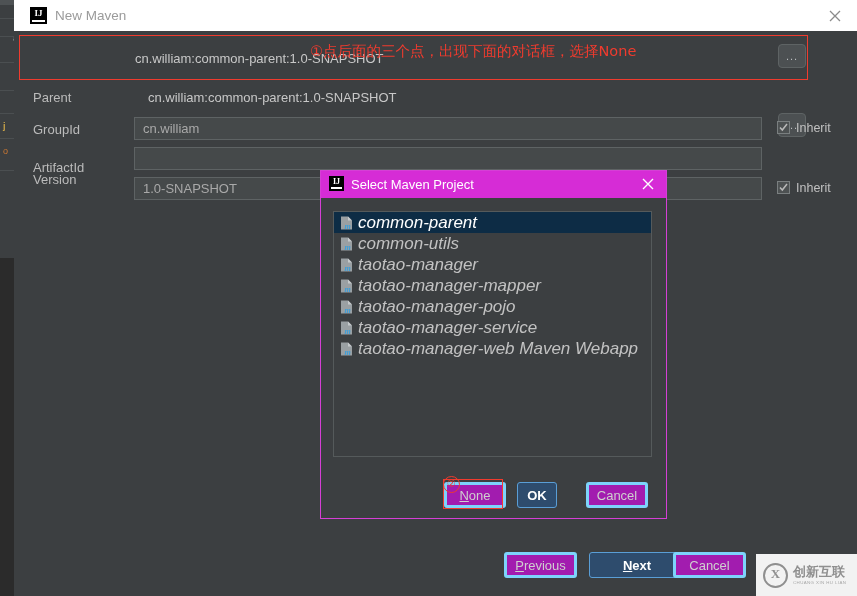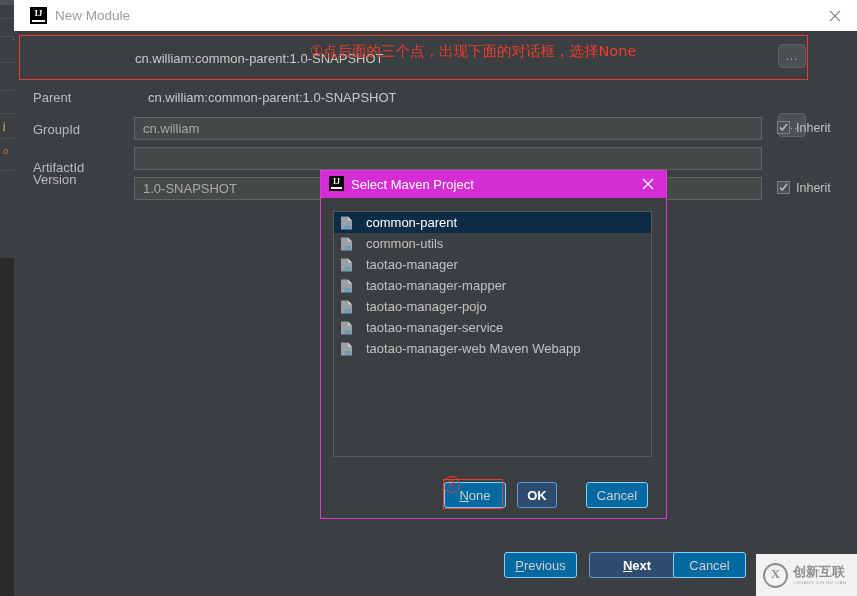--- a/index.html
+++ b/index.html
@@ -66,27 +66,27 @@
   .mdlg-title .ij{position:absolute;left:8px;top:5px;width:15px;height:15px;background:#000;}
   .mdlg-title .ij-txt{position:absolute;left:0;top:0;width:15px;height:12px;color:#fff;font-size:8px;font-weight:bold;text-align:center;line-height:12px;font-family:"Liberation Serif",serif;}
   .mdlg-title .ij-bar{position:absolute;left:2px;bottom:2px;width:11px;height:2px;background:#fff;}
   .mdlg-title .t{position:absolute;left:30px;top:4px;font-size:13px;color:#ffffff;line-height:19px;}
   .mdlg-title .x{position:absolute;right:9px;top:4px;width:18px;height:18px;cursor:default;}
 
   .mlist{position:absolute;left:12px;top:40px;width:319px;height:246px;
          background:#3c3f41;border:1px solid #555a5b;box-sizing:border-box;overflow:hidden;}
   .mitem{height:21px;display:flex;align-items:center;padding-left:6px;cursor:default;}
   .mitem.sel{background:#0d2c45;}
-  .mitem .nm{font-size:13px;color:#c2c2c2;margin-left:13px;}
+  .mitem .nm{font-size:17px;color:#c2c2c2;margin-left:5px;font-style:italic;}
   .mitem.sel .nm{color:#ffffff;}
   .micon{position:relative;width:13px;height:14px;flex:0 0 13px;}
 
   .mbtns{position:absolute;left:0;top:303px;width:100%;height:40px;}
   .btn{
-    position:absolute;height:26px;background:#0369a1;border:1px solid #7dd3fc;border-radius:3px;
+    position:absolute;height:26px;background:#a21caf;border:3px solid #7dd3fc;border-radius:3px;
     box-sizing:border-box;display:flex;align-items:center;justify-content:center;
     font-size:13px;color:#cfcfcf;cursor:default;
   }
   .btn.primary{background:#2e4c6d;border:1px solid #5a9ed6;color:#ffffff;font-weight:bold;}
   .btn u{text-decoration:underline;}
 
   .annot-circ{position:absolute;width:15px;height:15px;border:1.4px solid #f03b2e;border-radius:50%;
               color:#f03b2e;font-size:10px;text-align:center;line-height:13px;font-family:"DejaVu Sans",sans-serif;}
 
   
@@ -123,21 +123,21 @@
   </div>
 
   <div class="window">
 
     <div class="titlebar">
       <div class="ij">
         <div class="ij-inner"></div>
         <div class="ij-txt">IJ</div>
         <div class="ij-bar"></div>
       </div>
-      <div class="title">New Module</div>
+      <div class="title">New Maven</div>
       <div class="close">
         <svg width="20" height="20" viewBox="0 0 20 20">
           <path d="M5 5 L15 15 M15 5 L5 15" stroke="#8b8b8b" stroke-width="1.3" fill="none"></path>
         </svg>
       </div>
     </div>
 
     <div class="body-area">
 
       <div class="frow" style="top:12px;left:121px;">

